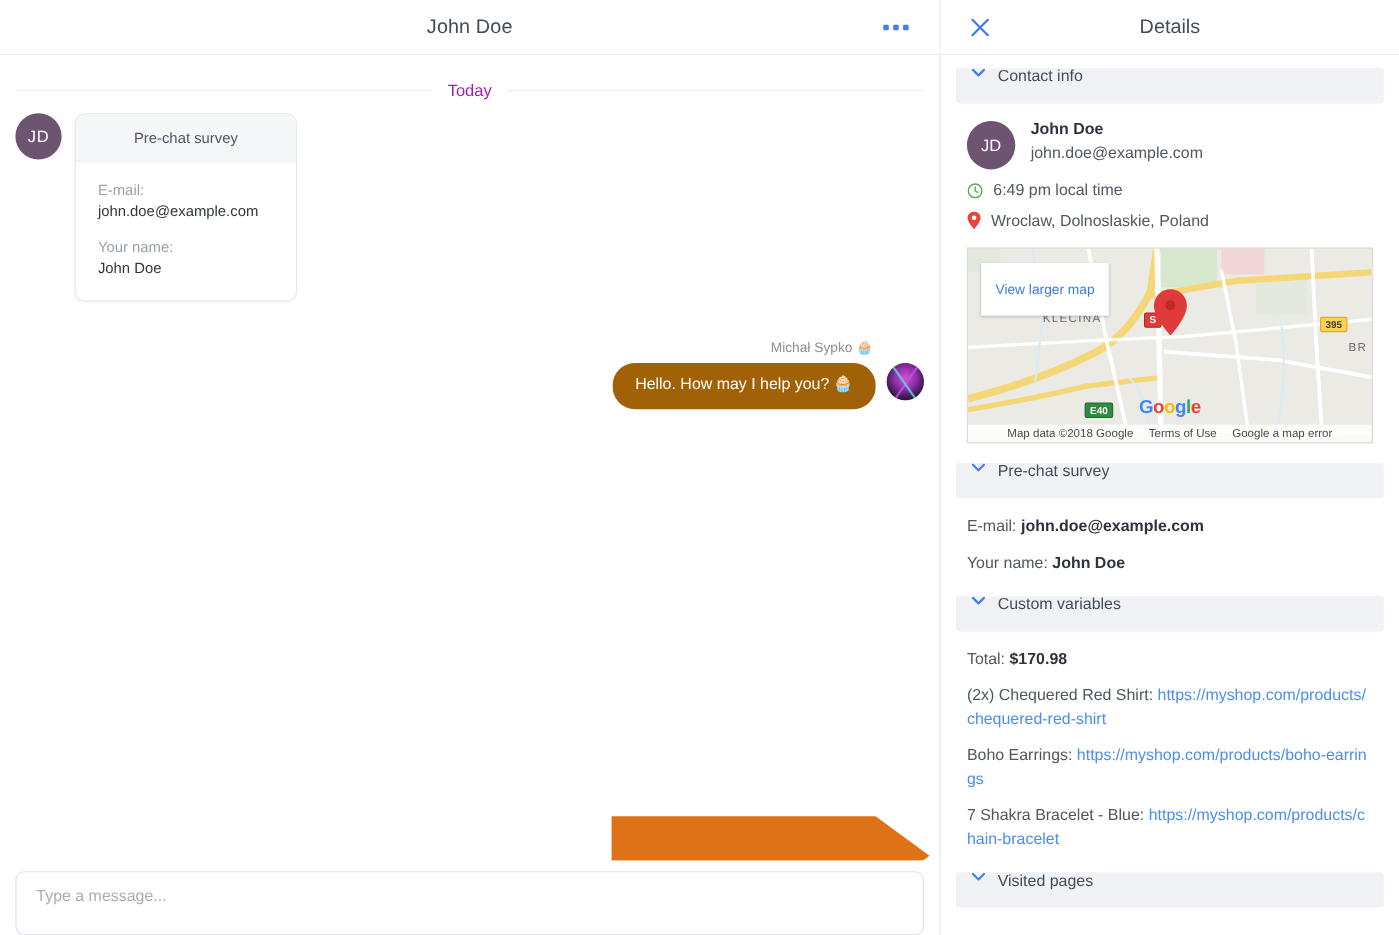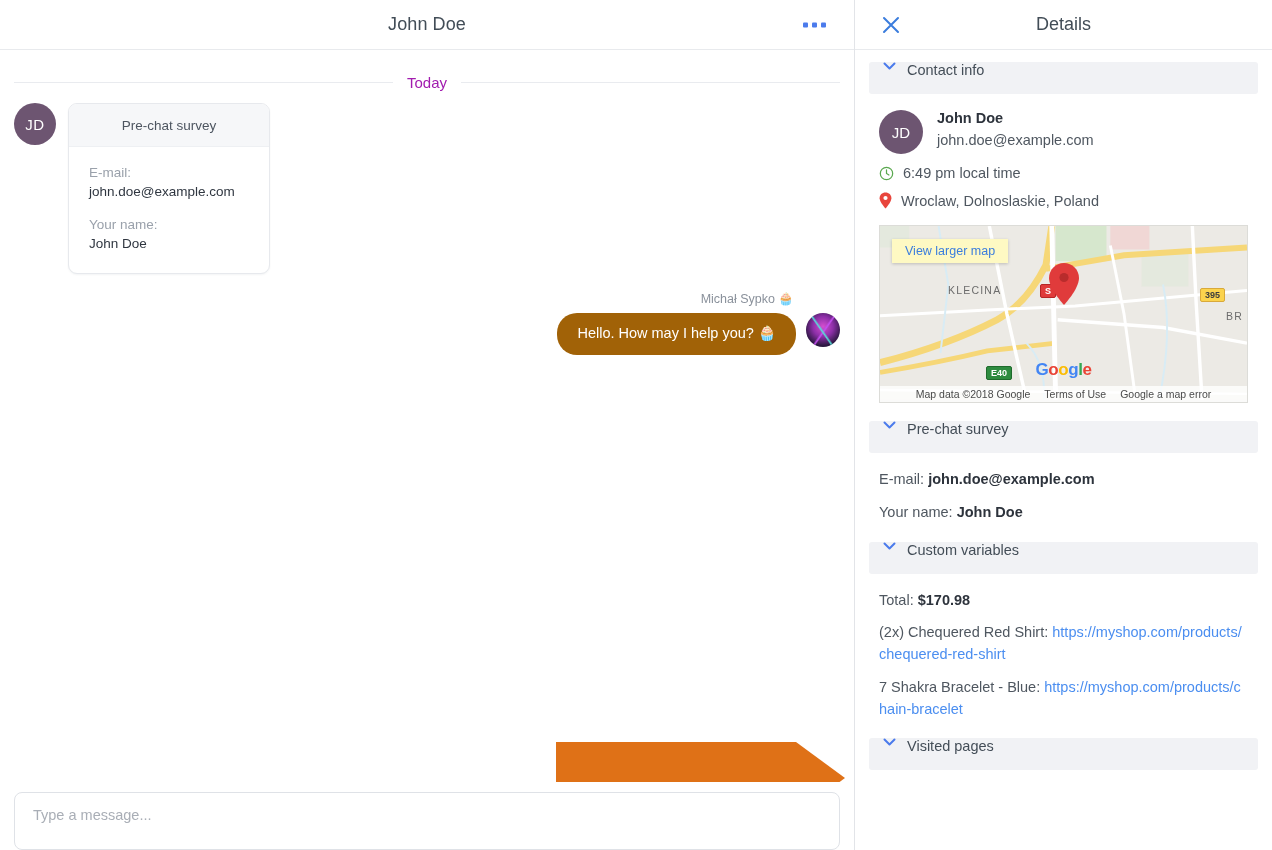--- a/index.html
+++ b/index.html
@@ -61,21 +61,21 @@
   .survey-card-head {
     background: #f6f7f9; text-align: center;
     font-size: 13.5px; color: #4d5560;
     padding: 14px 10px 13px; border-bottom: 1px solid #eef0f3;
   }
   .survey-card-body { padding: 18px 20px 22px; }
   .sv-label { font-size: 13.5px; color: #9aa1ab; margin-bottom: 4px; }
   .sv-value { font-size: 13.5px; color: #2f3640; }
   .sv-gap { height: 18px; }
 
-  .agent-row { display: flex; justify-content: flex-end; align-items: flex-start; margin-top: 17px; gap: 10px; }
+  .agent-row { display: flex; justify-content: flex-end; align-items: flex-start; margin-top: 34px; gap: 10px; }
   .agent-stack { display: flex; flex-direction: column; align-items: flex-end; }
   .agent-name { font-size: 12.5px; color: #8a919b; margin-bottom: 7px; padding-right: 2px; }
   .bubble {
     background: #a16207; color: #fff;
     border-radius: 20px; padding: 11px 20px;
     font-size: 14.5px; max-width: 420px; line-height: 1.35;
   }
   .agent-avatar {
     width: 34px; height: 34px; border-radius: 50%; flex: 0 0 34px;
     margin-top: 22px;
@@ -145,21 +145,21 @@
   .meta-line .mtxt { font-size: 14.5px; color: #4f5760; }
 
   
   .map-wrap {
     margin: 16px 0 0; height: 178px; position: relative;
     background: #e8e6e1; overflow: hidden; border: 1px solid #dcdcd8;
   }
   .map-svg { position: absolute; inset: 0; }
   .map-btn {
     position: absolute; left: 12px; top: 13px;
-    background: #fef9c3; padding: 5px 13px;
+    background: #ffffff; padding: 17px 13px;
     font-size: 12.5px; color: #3b7ddd; cursor: pointer;
     box-shadow: 0 1px 3px rgba(0,0,0,.2);
   }
   .gpin { position: absolute; left: 50%; top: 36px; transform: translateX(-50%); }
   .glogo {
     position: absolute; left: 50%; bottom: 22px; transform: translateX(-50%);
     font-size: 17px; letter-spacing: -.4px; font-weight: bold;
   }
   .glogo .b1{color:#4285f4}.glogo .r1{color:#ea4335}.glogo .y1{color:#fbbc05}
   .glogo .b2{color:#4285f4}.glogo .g1{color:#34a853}.glogo .r2{color:#ea4335}
@@ -357,20 +357,24 @@
       <div class="sec-body">
         <div class="kv first">
           <span>Total:</span>
           <b>$170.98</b>
         </div>
         <div class="kv">
           <span>(2x) Chequered Red Shirt:</span>
           <span class="lnk">https://myshop.com/products/chequered-red-shirt</span>
         </div>
         <div class="kv">
+          <span>Boho Earrings:</span>
+          <span class="lnk">https://myshop.com/products/boho-earrings</span>
+        </div>
+        <div class="kv">
           <span>7 Shakra Bracelet - Blue:</span>
           <span class="lnk">https://myshop.com/products/chain-bracelet</span>
         </div>
       </div>
 
       <div class="section-head">
         <svg class="chev" viewBox="0 0 13 8">
           <path d="M1.5 1.5 L6.5 6.5 L11.5 1.5" stroke="#4b7bec" stroke-width="2" fill="none" stroke-linecap="round" stroke-linejoin="round"></path>
         </svg>
         <span class="st">Visited pages</span>

